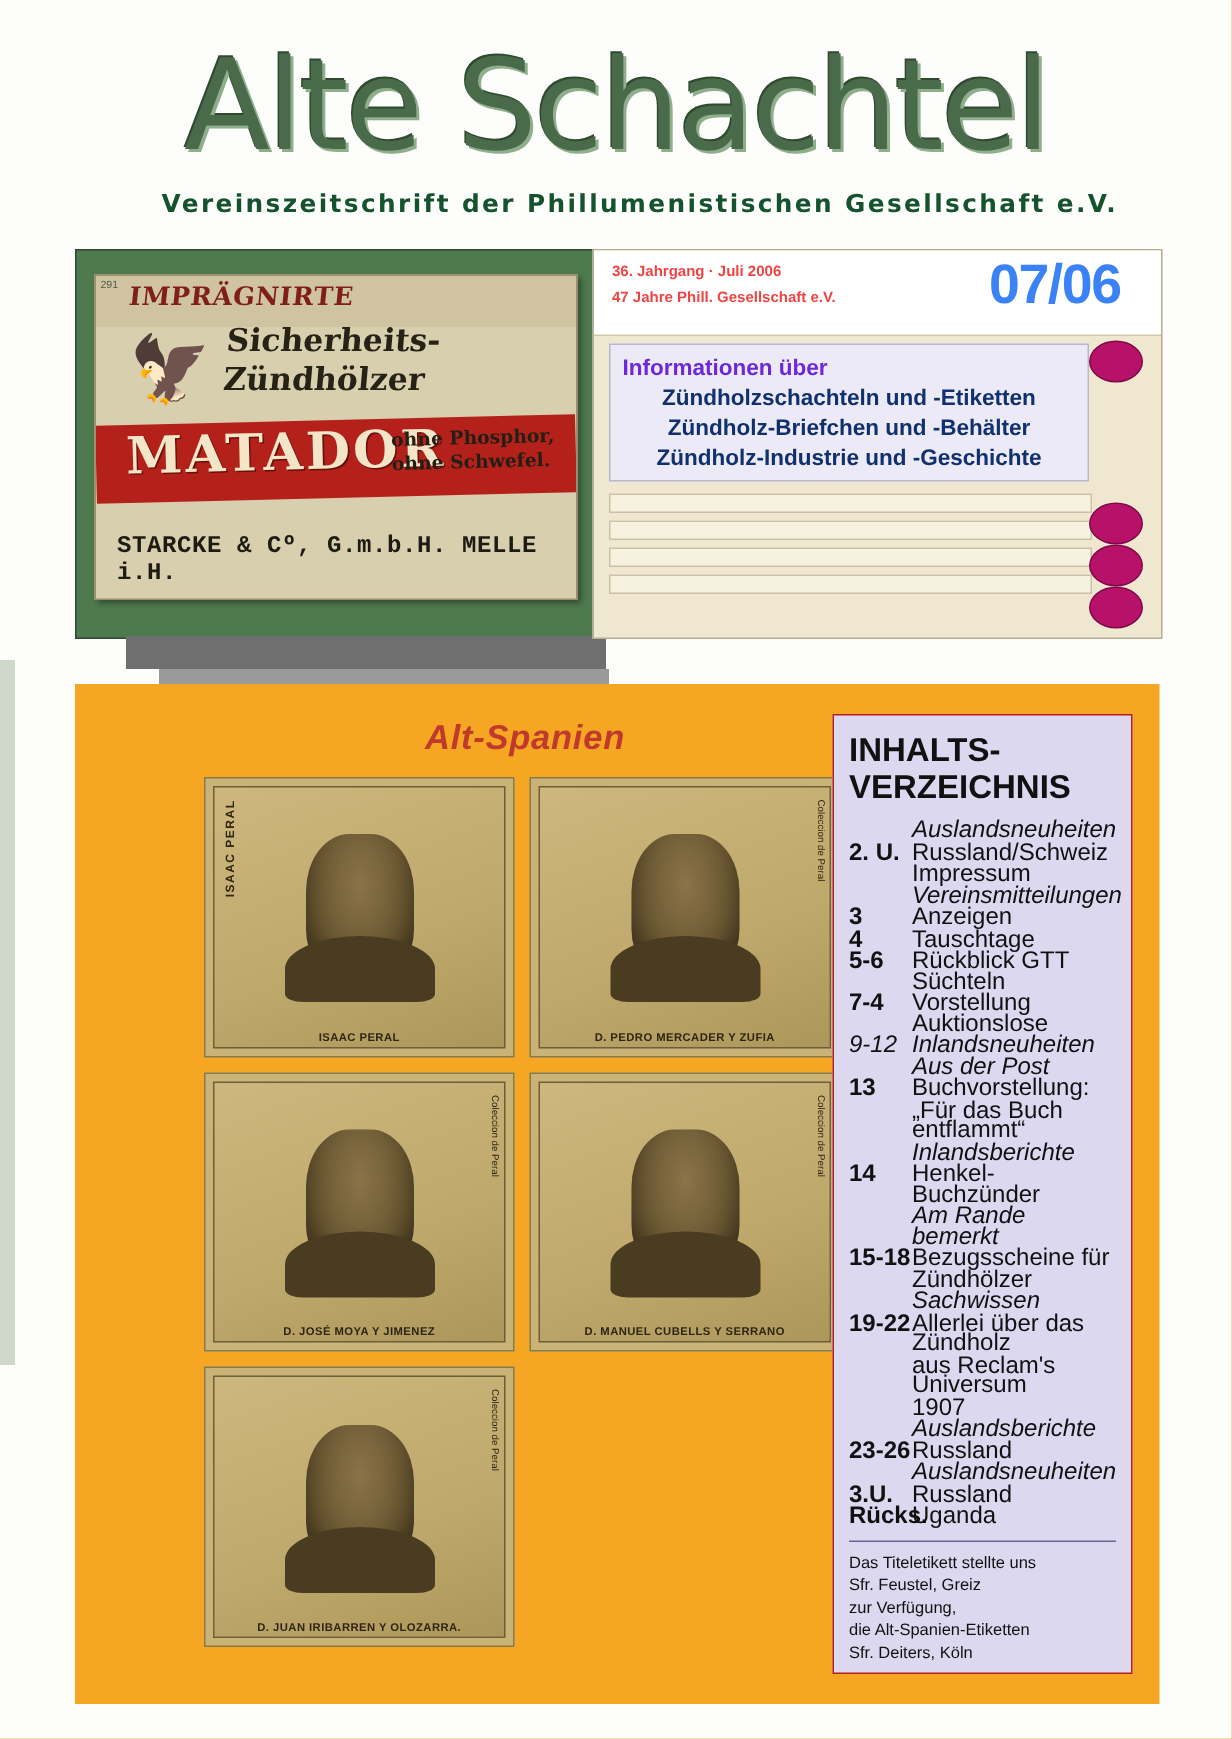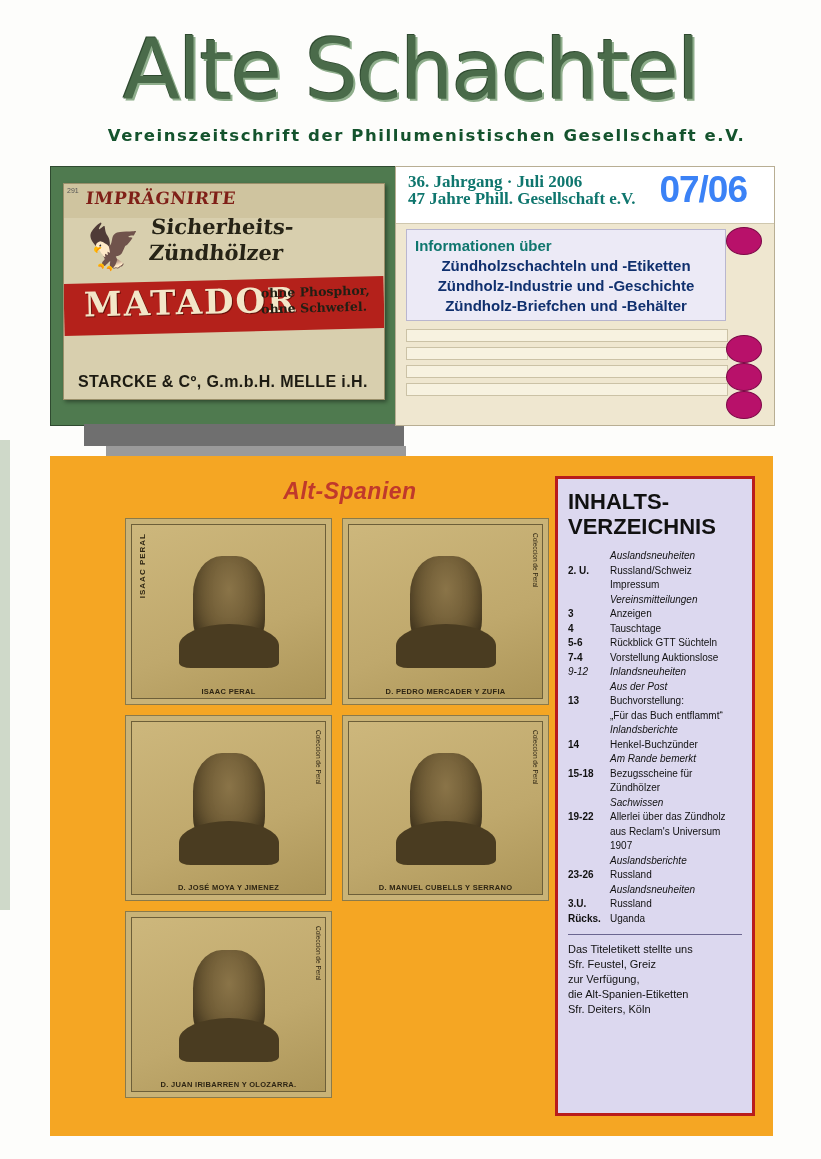--- a/index.html
+++ b/index.html
@@ -95,21 +95,21 @@
     text-shadow:1px 1px 0 #661009;
   }
   .lp-ohne{
     position:absolute;right:14px;top:100px;
     font-family:"DejaVu Serif", serif;font-weight:bold;
     font-size:12.5px;color:#221f14;line-height:16px;text-align:left;
     transform:rotate(-1.5deg);
   }
   .lp-starcke{
     position:absolute;left:14px;bottom:8px;
-    font-family:Liberation Sans, sans-serif;font-weight:bold;
+    font-family:Liberation Mono, monospace;font-weight:bold;
     font-size:16px;color:#1d1b12;letter-spacing:.4px;
   }
   .green-shadow{
     position:absolute;left:34px;top:258px;width:320px;height:22px;
     background:#6f6f6f;
   }
   .green-shadow2{
     position:absolute;left:56px;top:280px;width:300px;height:12px;
     background:#9a9a9a;
   }
@@ -119,35 +119,35 @@
     position:absolute;left:345px;top:0;width:378px;height:258px;
     background:#efe7d0;
     border:1px solid #b8ae93;
   }
   .drawer-head{
     position:absolute;left:0;top:0;width:378px;height:56px;
     background:#ffffff;border-bottom:1px solid #cfc7ae;
   }
   .issue-lines{
     position:absolute;left:12px;top:6px;
-    font-size:17px;font-weight:bold;color:#0f766e;line-height:17px;font-family:Liberation Serif, serif;
+    font-size:10px;font-weight:bold;color:#ef4444;line-height:17px;
   }
   .issue-num{
     position:absolute;right:27px;top:2px;
     font-size:37px;font-weight:bold;color:#3b82f6;letter-spacing:-1px;
   }
   .info-box{
     position:absolute;left:10px;top:62px;width:320px;height:92px;
     background:#eceaf6;
     border:1px solid #b9b6cf;
     padding:6px 8px;
     box-sizing:border-box;
   }
   .info-line{
-    font-size:15px;color:#0f766e;font-weight:bold;line-height:20px;
+    font-size:15px;color:#6d28d9;font-weight:bold;line-height:20px;
     white-space:nowrap;
   }
   .info-line.sub{color:#10306e;font-weight:bold;text-align:center;}
   .sticks{
     position:absolute;left:10px;top:162px;width:320px;height:80px;
   }
   .stick{
     position:absolute;left:0;width:320px;height:11px;
     background:#f7f2e0;border:1px solid #cbc2a6;
   }
@@ -165,21 +165,21 @@
   .alt-spanien{
     position:absolute;left:90px;top:22px;width:420px;
     text-align:center;
     font-size:23px;font-weight:bold;font-style:italic;
     color:#c0392b;
     letter-spacing:.5px;
   }
 
   
   .stamps{
-    position:absolute;left:75px;top:62px;width:424px;height:580px;
+    position:absolute;left:86px;top:62px;width:424px;height:580px;
     display:grid;grid-template-columns:1fr 1fr;grid-template-rows:1fr 1fr 1fr;
     gap:10px;
   }
   .stamp{
     position:relative;
     background:#c9b377;
     border:1px solid #8a7a4a;
     overflow:hidden;
   }
   .stamp-inner{
@@ -216,30 +216,30 @@
     left:6px;right:auto;
     writing-mode:vertical-rl;
     transform:rotate(180deg);
     font-size:8px;font-weight:bold;letter-spacing:1px;
   }
 
   
   .toc{
     position:absolute;left:505px;top:20px;width:200px;height:640px;
     background:#dcd8ef;
-    border:3px solid #b91c1c;
+    border:1px solid #b91c1c;
     box-sizing:border-box;
     padding:10px 10px 8px 10px;
   }
   .toc-title{
     font-size:22px;font-weight:bold;color:#111;line-height:25px;
     margin-bottom:10px;
   }
   .toc-list{
-    font-size:10px;color:#111;line-height:13.5px;
+    font-size:16px;color:#111;line-height:13.5px;
   }
   .toc-row{display:flex;align-items:flex-start;margin-bottom:1px;}
   .toc-pages{width:42px;flex:0 0 42px;font-weight:bold;}
   .toc-text{flex:1;}
   .toc-row.italic .toc-text{font-style:italic;}
   .toc-row.italic .toc-pages{font-style:italic;font-weight:normal;}
   .toc-rule{
     border:0;border-top:1px solid #6b6690;margin:9px 0 7px 0;
   }
   .toc-note{
@@ -294,22 +294,22 @@
           <div>47 Jahre Phill. Gesellschaft e.V.</div>
         </div>
         <div class="issue-num">07/06</div>
       </div>
 
       <div class="info-box">
         <div class="info-line">
           <span>Informationen</span><span> über</span>
         </div>
         <div class="info-line sub">Zündholzschachteln und -Etiketten</div>
+        <div class="info-line sub">Zündholz-Briefchen und -Behälter</div>
         <div class="info-line sub">Zündholz-Industrie und -Geschichte</div>
-        <div class="info-line sub">Zündholz-Briefchen und -Behälter</div>
       </div>
 
       <div class="sticks">
         <div class="stick" style="top:0px;"></div>
         <div class="stick" style="top:18px;"></div>
         <div class="stick" style="top:36px;"></div>
         <div class="stick" style="top:54px;"></div>
       </div>
       <div class="match-head" style="right:12px;top:60px;"></div>
       <div class="match-head" style="right:12px;top:168px;"></div>

